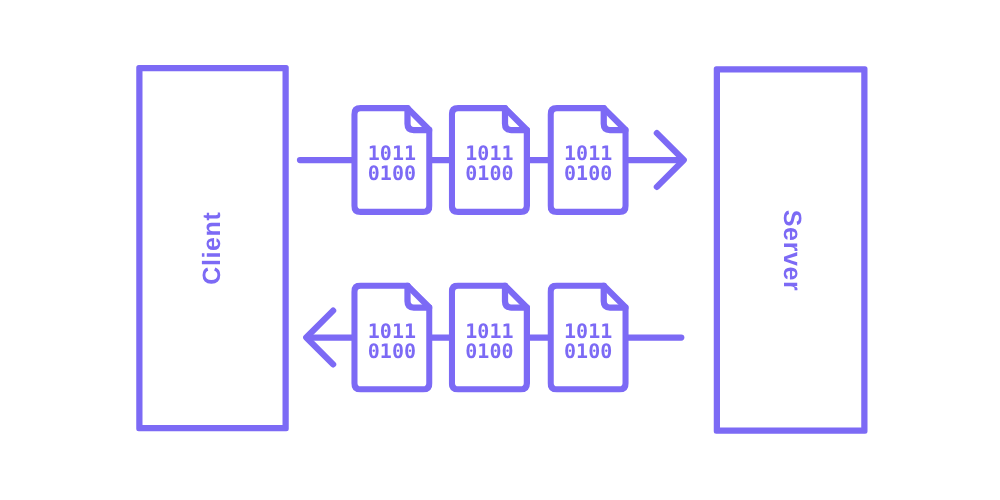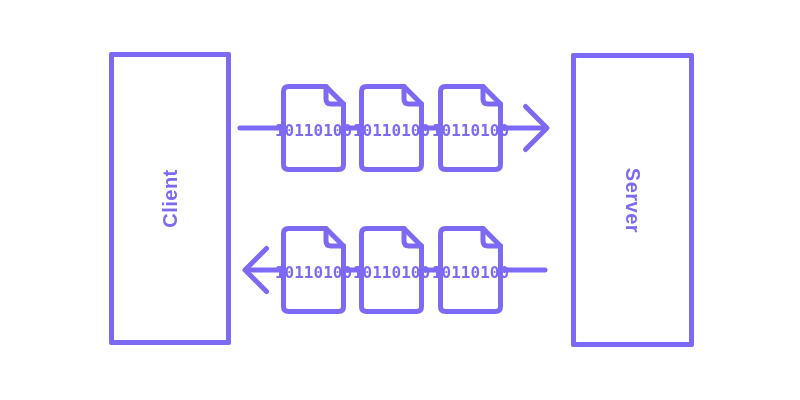--- a/index.html
+++ b/index.html
@@ -66,21 +66,21 @@
     stroke-width: 5;
     stroke-linejoin: round;
     stroke-linecap: round;
   }
   .file .page { fill: #ffffff; }
   .file .fold { fill: none; }
   .bits {
     position: absolute;
     inset: 0;
     display: flex;
-    flex-direction: row;
+    flex-direction: column;
     align-items: center;
     justify-content: center;
     padding-top: 6px;
     font-family: "DejaVu Sans Mono", monospace;
     font-weight: bold;
     font-size: 16px;
     line-height: 16px;
     color: var(--accent, #7C6AF5);
     letter-spacing: 0px;
   }

